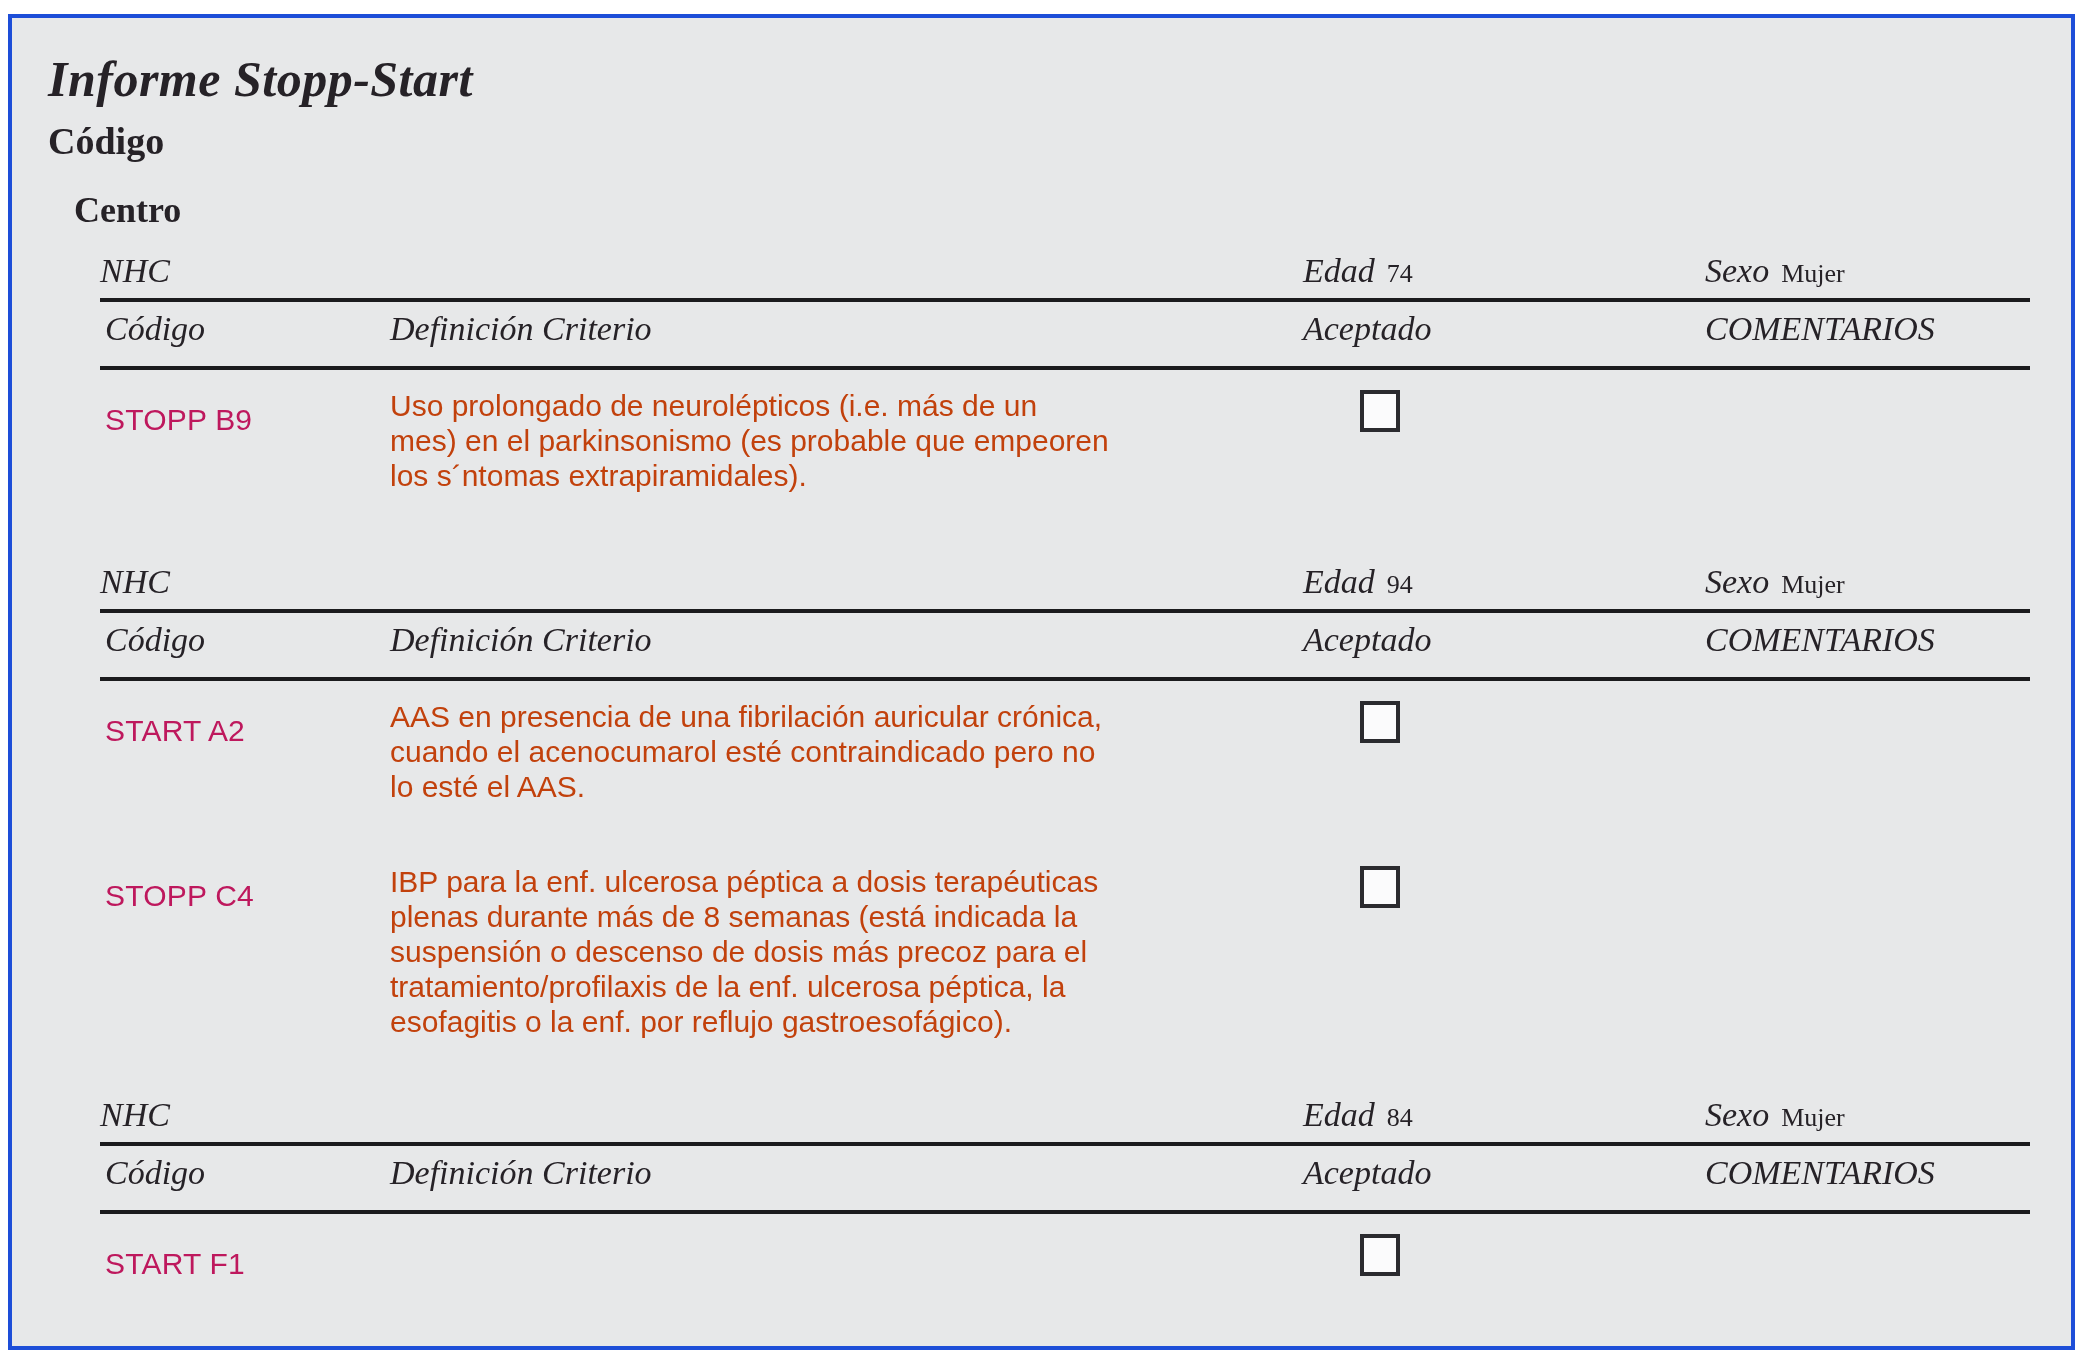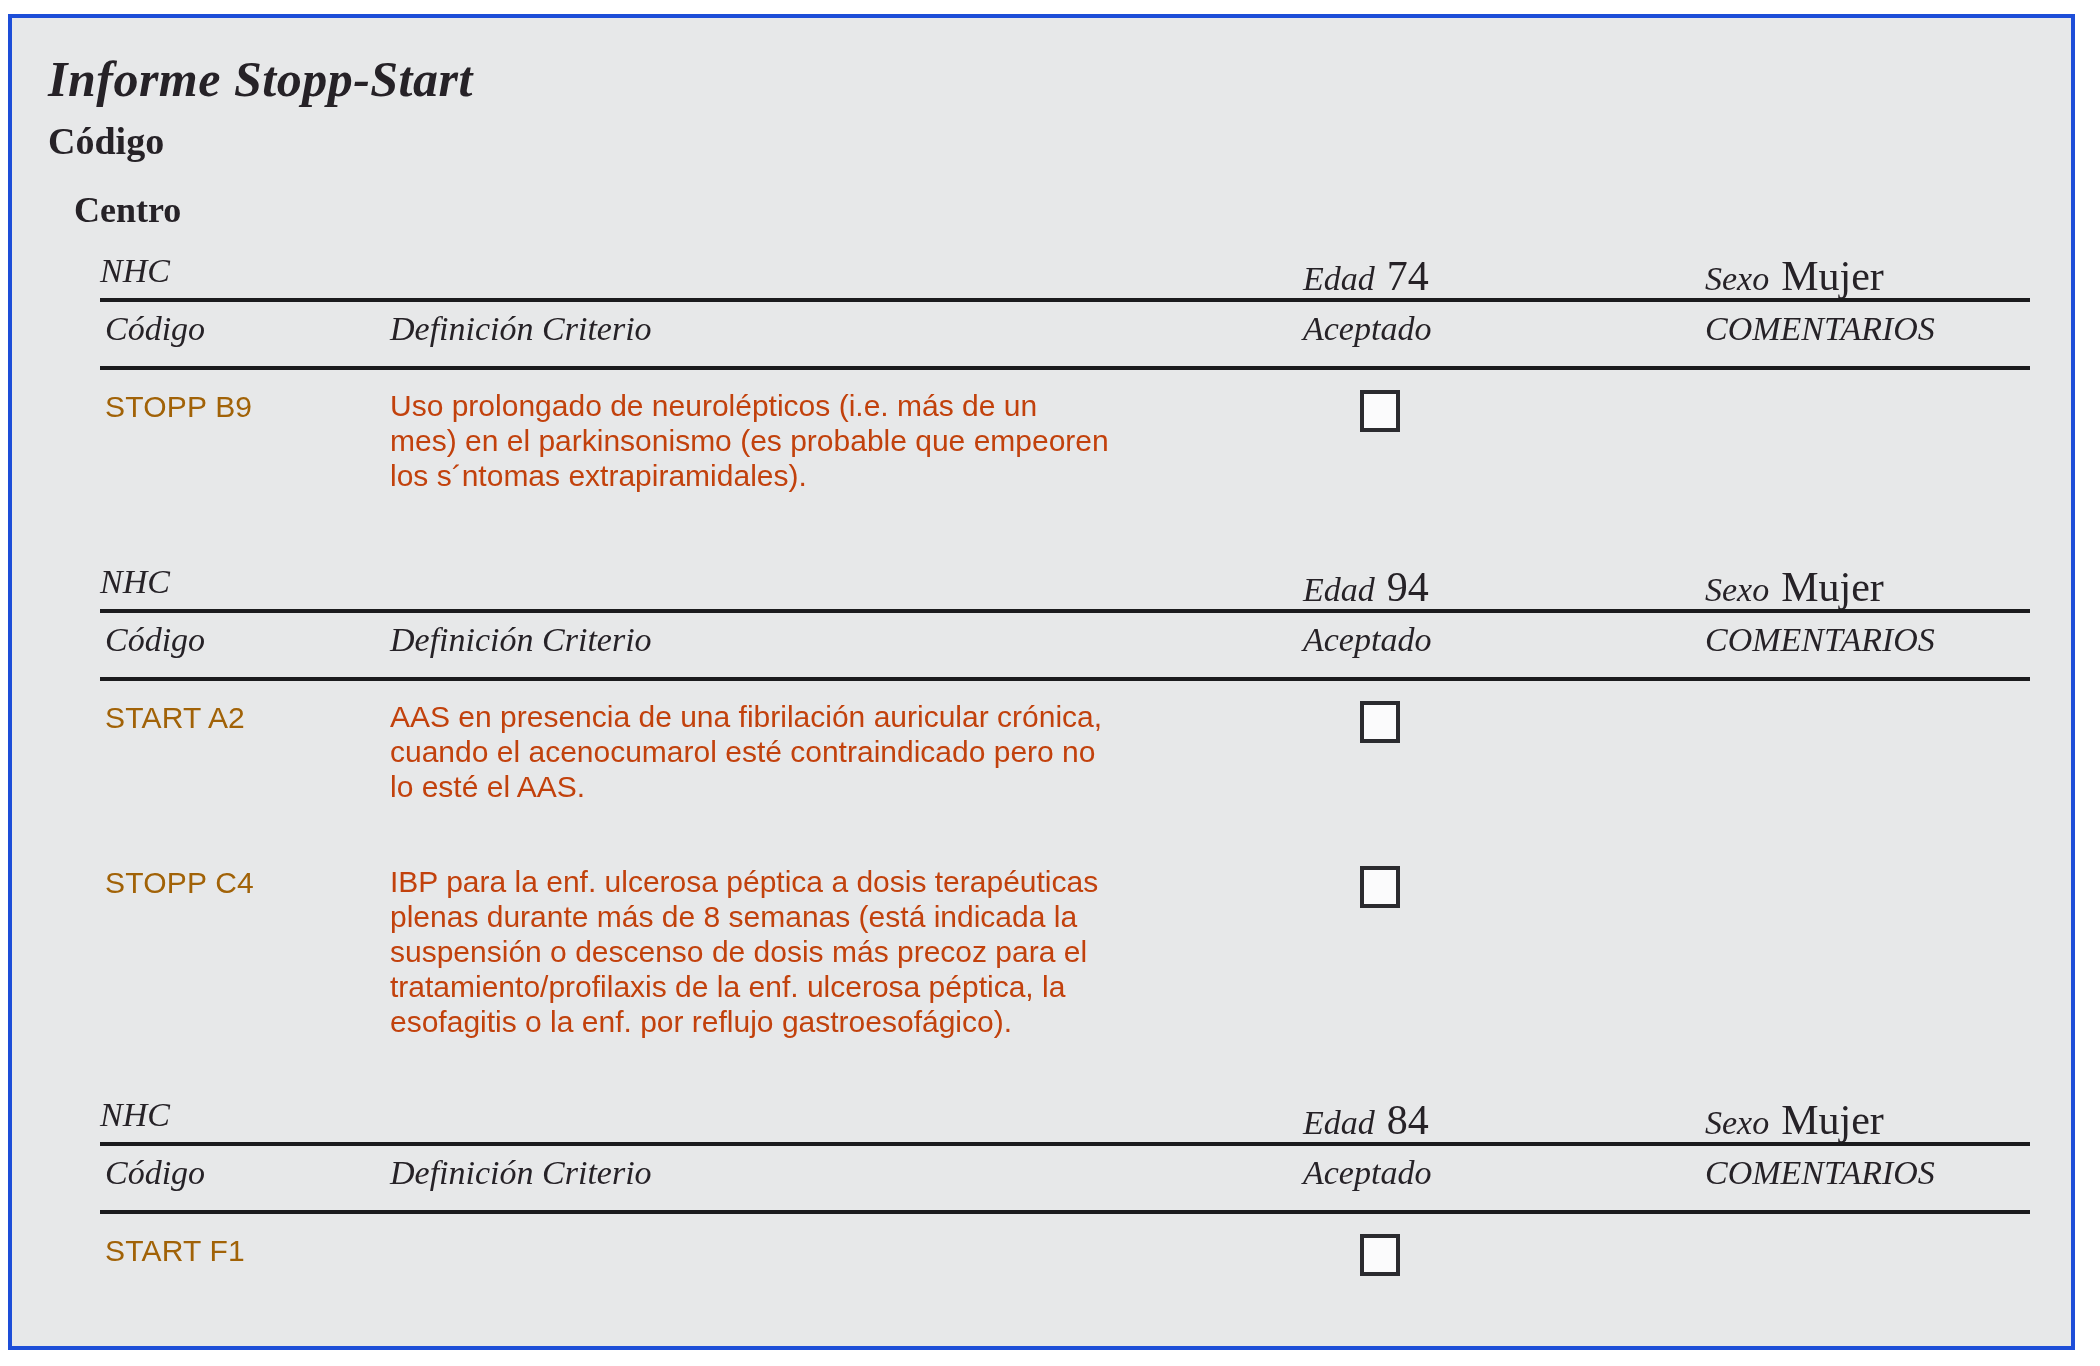--- a/index.html
+++ b/index.html
@@ -30,34 +30,34 @@
   .sec-2{top:545px;}
   .sec-3{top:1078px;}
 
   .nhc-row{position:absolute;top:0;left:0;width:100%;height:44px;}
   .hdr-row{position:absolute;top:58px;left:0;width:100%;height:44px;}
   .rule{position:absolute;left:88px;width:1930px;height:4px;background:#1b1b1d;}
   .rule-1{top:46px;}
   .rule-2{top:114px;}
 
   .lbl{font-style:italic;font-size:34px;}
-  .val{font-style:normal;font-size:42px;margin-left:12px;margin-top:45px;}
+  .val{font-style:normal;font-size:26px;margin-left:12px;margin-top:45px;}
 
   .c-nhc{left:88px;}
   .c-code{left:93px;}
   .c-def{left:378px;}
   .c-acc{left:1291px;}
   .c-sex{left:1693px;}
 
   .rows{position:absolute;top:136px;left:0;right:0;}
   .crit-row{position:relative;margin-bottom:60px;min-height:70px;}
   .crit-row .code{
-    position:absolute;left:93px;top:2px;
+    position:absolute;left:93px;top:15px;
     font-family:"Liberation Sans", sans-serif;
-    font-size:30px;color:#a16207;letter-spacing:0.2px;
+    font-size:30px;color:#be185d;letter-spacing:0.2px;
   }
   .crit-row .def{
     margin-left:378px;width:880px;
     font-family:"Liberation Sans", sans-serif;
     font-size:30px;line-height:35px;color:#c2410c;
     white-space:pre-line;
   }
   .checkbox{
     position:absolute;left:1348px;top:2px;
     width:32px;height:34px;

